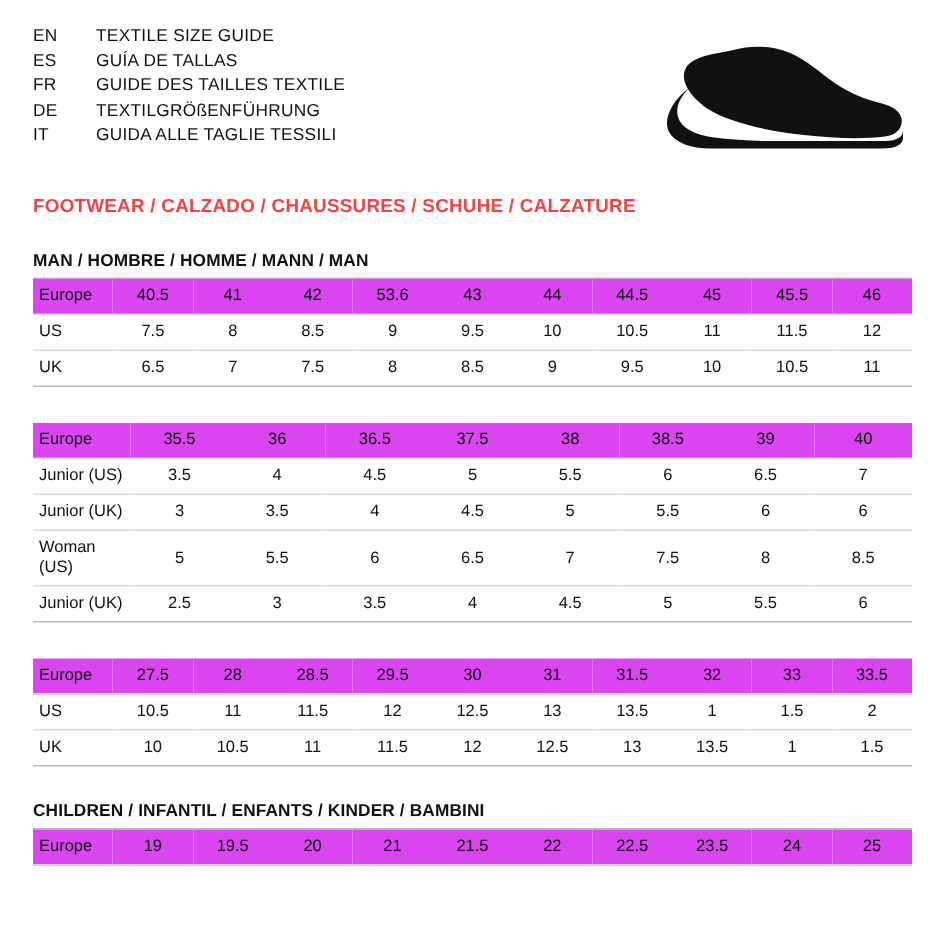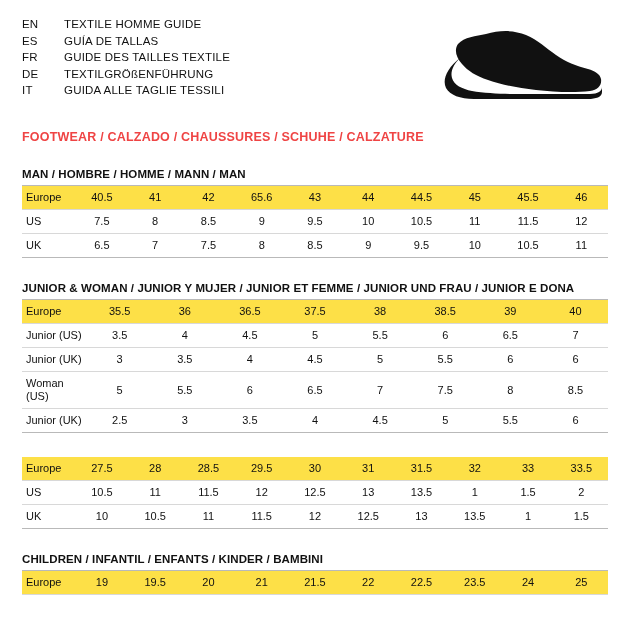--- a/index.html
+++ b/index.html
@@ -93,36 +93,36 @@
     padding: 5px 4px 5px 4px;
     text-align: center;
     color: #111;
     border-bottom: 1px solid #d8d8d8;
   }
   table.size td.rowhead {
     text-align: left;
     padding-left: 4px;
   }
   table.size tr.shaded td {
-    background: #fde047;
+    background: #d946ef;
   }
   table.size tr.last td {
     border-bottom: 1px solid #b9b9b9;
   }
 </style>
 </head>
 <body>
 
 <div class="page">
 
   <div class="header">
     <div class="lang-list">
       <div class="lang-row">
         <span class="lang-code">EN</span>
-        <span class="lang-title">TEXTILE HOMME GUIDE</span>
+        <span class="lang-title">TEXTILE SIZE GUIDE</span>
       </div>
       <div class="lang-row">
         <span class="lang-code">ES</span>
         <span class="lang-title">GUÍA DE TALLAS</span>
       </div>
       <div class="lang-row">
         <span class="lang-code">FR</span>
         <span class="lang-title">GUIDE DES TAILLES TEXTILE</span>
       </div>
       <div class="lang-row">
@@ -147,21 +147,21 @@
 
   <div class="block">
     <div class="block-title">MAN / HOMBRE / HOMME / MANN / MAN</div>
     <table class="size">
       <tbody>
         <tr class="shaded">
           <td class="rowhead">Europe</td>
           <td>40.5</td>
           <td>41</td>
           <td>42</td>
-          <td>65.6</td>
+          <td>53.6</td>
           <td>43</td>
           <td>44</td>
           <td>44.5</td>
           <td>45</td>
           <td>45.5</td>
           <td>46</td>
         </tr>
         <tr>
           <td class="rowhead">US</td>
           <td>7.5</td>
@@ -186,21 +186,20 @@
           <td>9.5</td>
           <td>10</td>
           <td>10.5</td>
           <td>11</td>
         </tr>
       </tbody>
     </table>
   </div>
 
   <div class="block">
-    <div class="block-title">JUNIOR &amp; WOMAN / JUNIOR Y MUJER / JUNIOR ET FEMME / JUNIOR UND FRAU / JUNIOR E DONA</div>
     <table class="size">
       <tbody>
         <tr class="shaded">
           <td class="rowhead">Europe</td>
           <td>35.5</td>
           <td>36</td>
           <td>36.5</td>
           <td>37.5</td>
           <td>38</td>
           <td>38.5</td>

